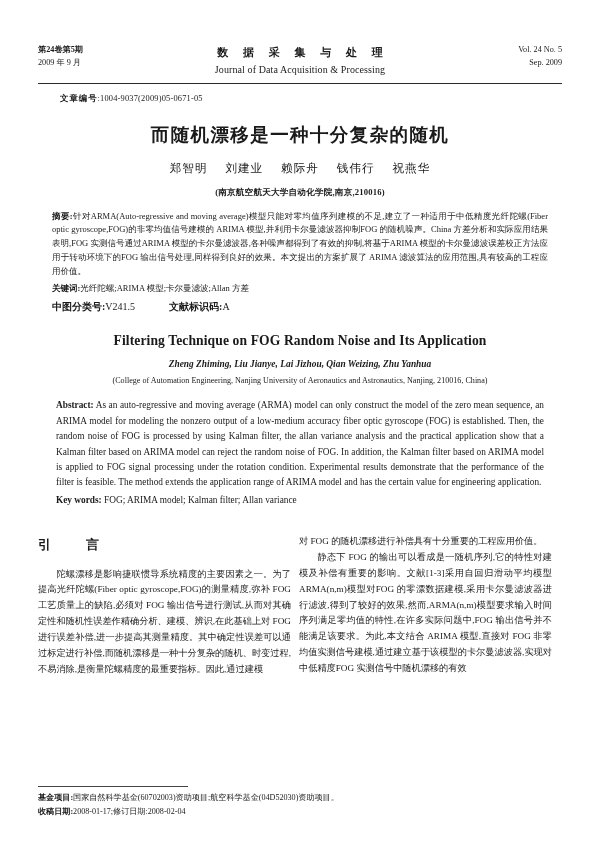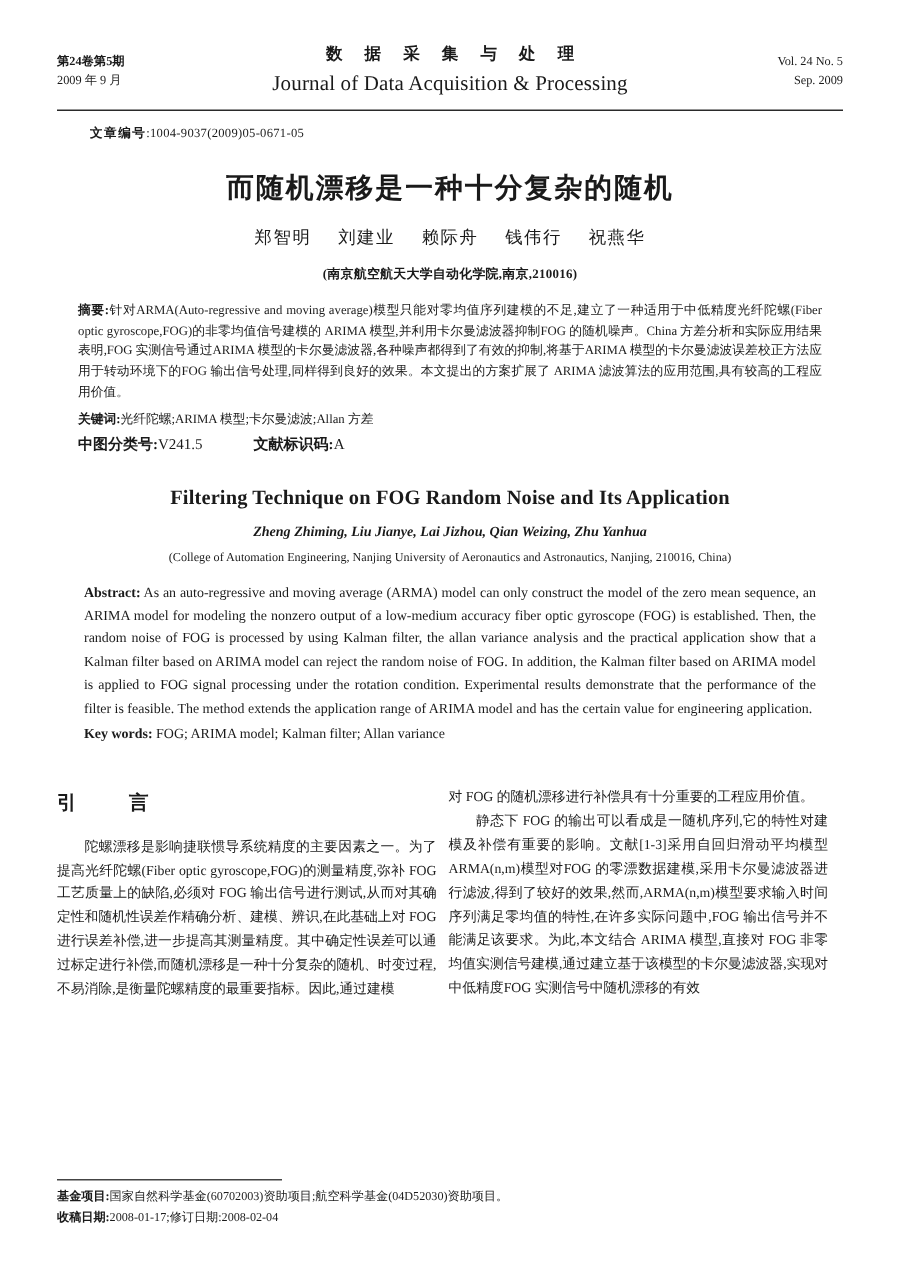--- a/index.html
+++ b/index.html
@@ -19,24 +19,25 @@
     width: 600px;
     height: 850px;
     box-sizing: border-box;
     padding: 28px 38px 0 38px;
     position: relative;
   }
 
   
   .runhead {
     display: flex;
-    align-items: center;
+    align-items: flex-start;
     justify-content: space-between;
     font-size: 8.2px;
     line-height: 1.55;
+    margin-top: 16px;
   }
   .runhead .side {
     width: 120px;
     font-weight: bold;
     font-family: "Liberation Serif", "DejaVu Serif", serif;
   }
   .runhead .side.right {
     text-align: right;
     font-weight: normal;
   }
@@ -45,21 +46,21 @@
     flex: 1;
     text-align: center;
   }
   .jtitle-cn {
     font-weight: bold;
     font-size: 11px;
     letter-spacing: 6px;
     padding-left: 6px;
   }
   .jtitle-en {
-    font-size: 14px;
+    font-size: 10px;
     margin-top: 1px;
     letter-spacing: .1px;
   }
   .rule {
     border: 0;
     border-top: 1.6px solid #2a2a2a;
     margin: 5px 0 0 0;
   }
 
   

